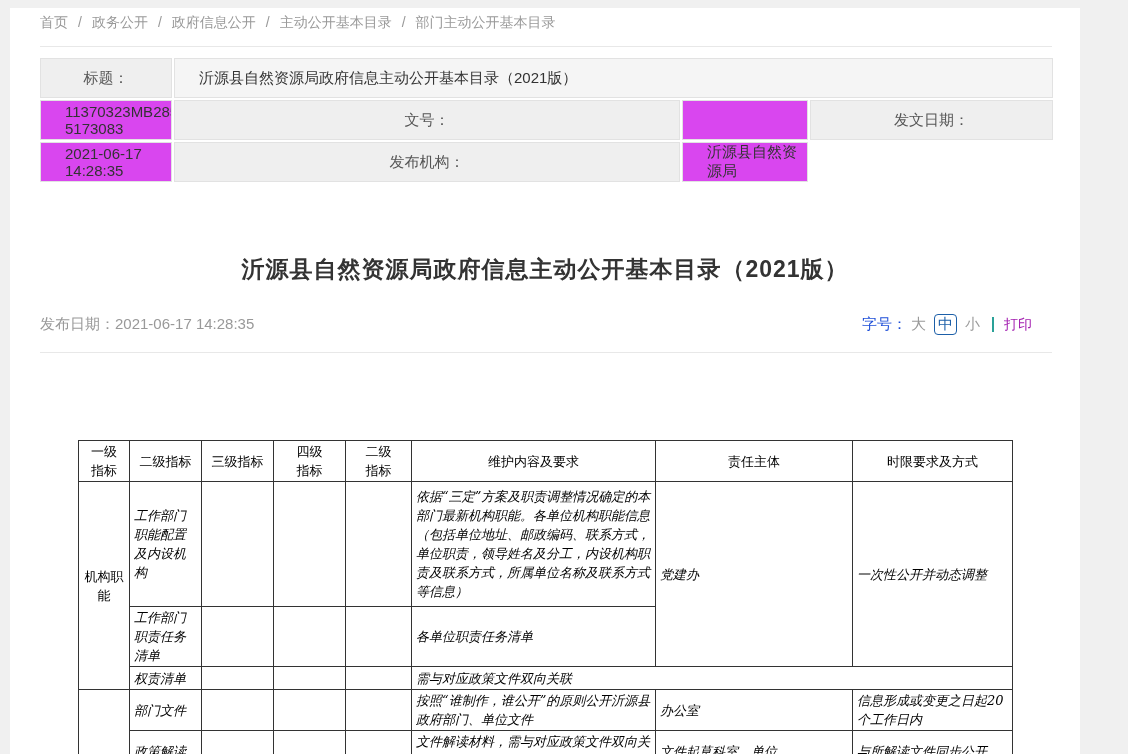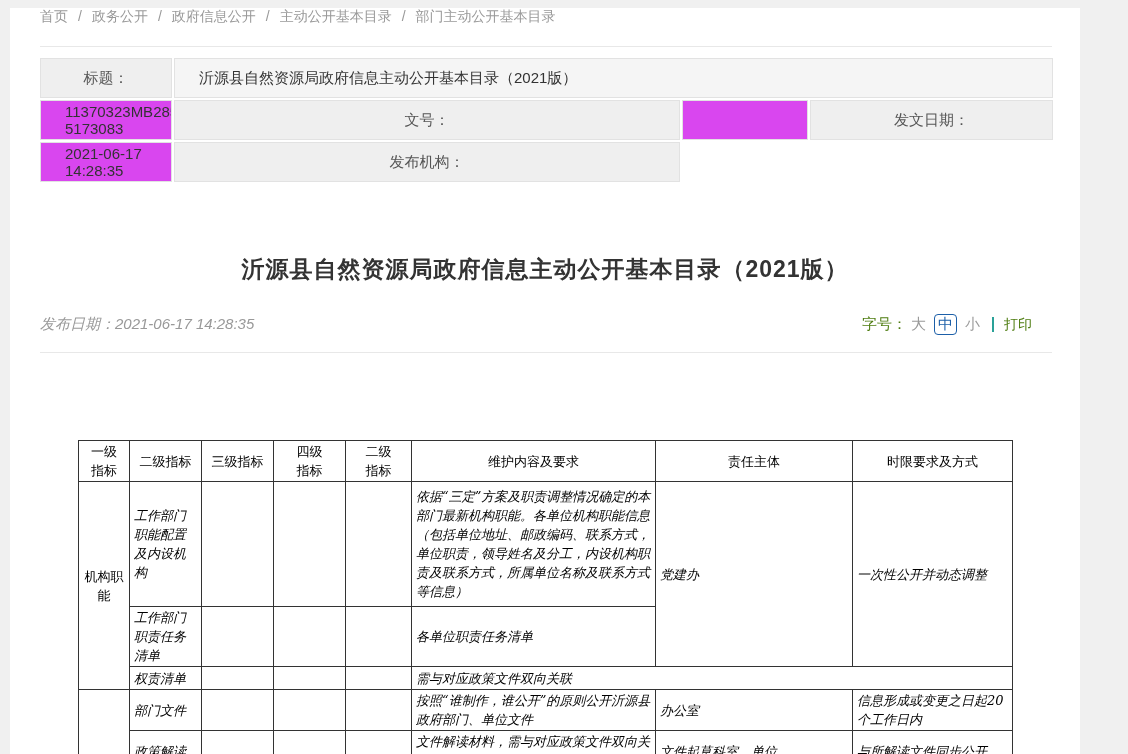--- a/index.html
+++ b/index.html
@@ -10,21 +10,21 @@
     font-family: "Liberation Sans", sans-serif;
   }
   .panel {
     position: absolute;
     left: 10px; top: 8px;
     width: 1070px; height: 760px;
     background: #ffffff;
   }
   
   .breadcrumb {
-    position: absolute; left: 30px; top: 0;
+    position: absolute; left: 30px; top: 6px;
     font-size: 14px; color: #999;
     white-space: nowrap;
   }
   .breadcrumb .crumb { color: #999; cursor: pointer; }
   .breadcrumb .sep { color: #999; margin: 0 10px; }
   .divider {
     position: absolute; left: 30px; right: 28px;
     border-top: 1px solid #e8e8e8;
   }
   .divider-top { top: 38px; }
@@ -62,36 +62,36 @@
     position: absolute; top: 246px; left: 0; width: 100%;
     text-align: center;
     font-size: 23px; font-weight: bold; color: #333;
     letter-spacing: 1px;
   }
   .article-meta {
     position: absolute; top: 306px; left: 30px; right: 48px;
     display: flex; justify-content: space-between; align-items: center;
     font-size: 15px;
   }
-  .publish-date { color: #999; font-style: italic; }
+  .publish-date { color: #999; }
   .fontsize-group { display: flex; align-items: center; }
-  .fontsize-label { color: #4d7c0f; }
+  .fontsize-label { color: #1d4ed8; }
   .size-btn { color: #999; cursor: pointer; margin: 0 4px; }
   .size-btn.active {
     color: #1c5fa8;
     border: 1px solid #1c5fa8;
     border-radius: 4px;
     padding: 0 3px;
   }
   .vbar {
     width: 0; height: 15px;
     border-left: 2px solid #2aa198;
     margin: 0 10px 0 8px;
   }
-  .print-btn { color: #4d7c0f; cursor: pointer; font-size: 14px; }
+  .print-btn { color: #a21caf; cursor: pointer; font-size: 14px; }
 
   
   .catalog {
     position: absolute; left: 68px; top: 432px;
   }
   table.cat {
     border-collapse: collapse;
     table-layout: fixed;
     width: 934px;
     font-family: "DejaVu Serif", serif;
@@ -129,20 +129,21 @@
     <div class="meta-cell meta-label">标题：</div>
     <div class="meta-cell meta-value meta-value-title">沂源县自然资源局政府信息主动公开基本目录（2021版）</div>
 
     <div class="meta-cell meta-value">11370323MB28565589/2021-5173083</div>
     <div class="meta-cell meta-label">文号：</div>
     <div class="meta-cell meta-value"></div>
 
     <div class="meta-cell meta-label">发文日期：</div>
     <div class="meta-cell meta-value">2021-06-17 14:28:35</div>
     <div class="meta-cell meta-label">发布机构：</div>
+    <div class="meta-cell meta-value">沂源县自然资源局</div>
   </div>
 
   <div class="article-title">沂源县自然资源局政府信息主动公开基本目录（2021版）</div>
 
   <div class="article-meta">
     <span class="publish-date">发布日期：2021-06-17 14:28:35</span>
     <span class="fontsize-group">
       <span class="fontsize-label">字号：</span>
       <span class="size-btn">大</span>
       <span class="size-btn active">中</span>

